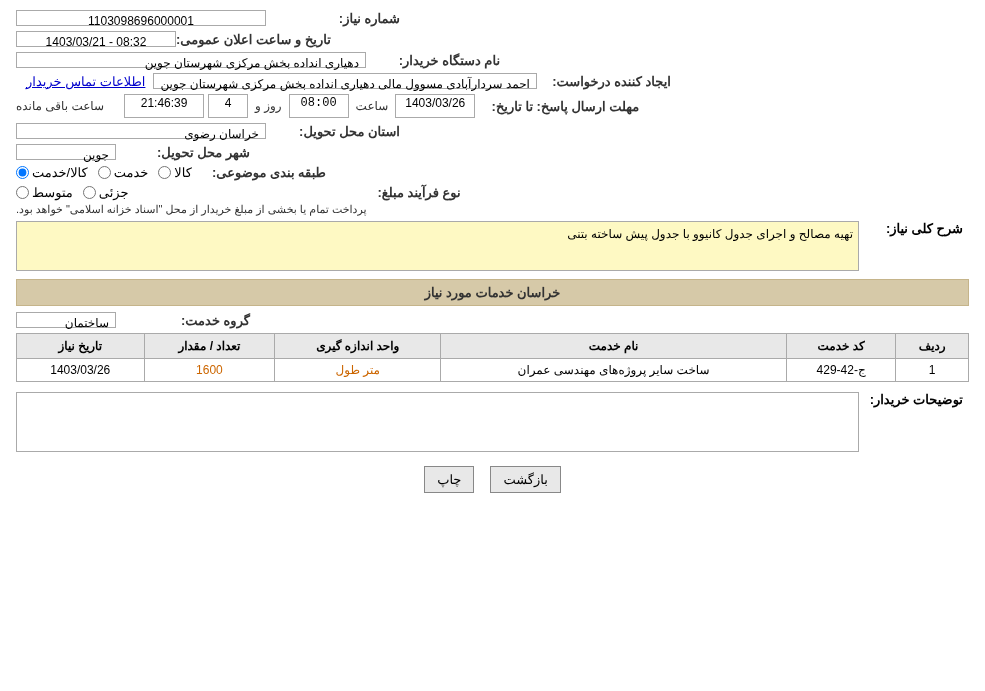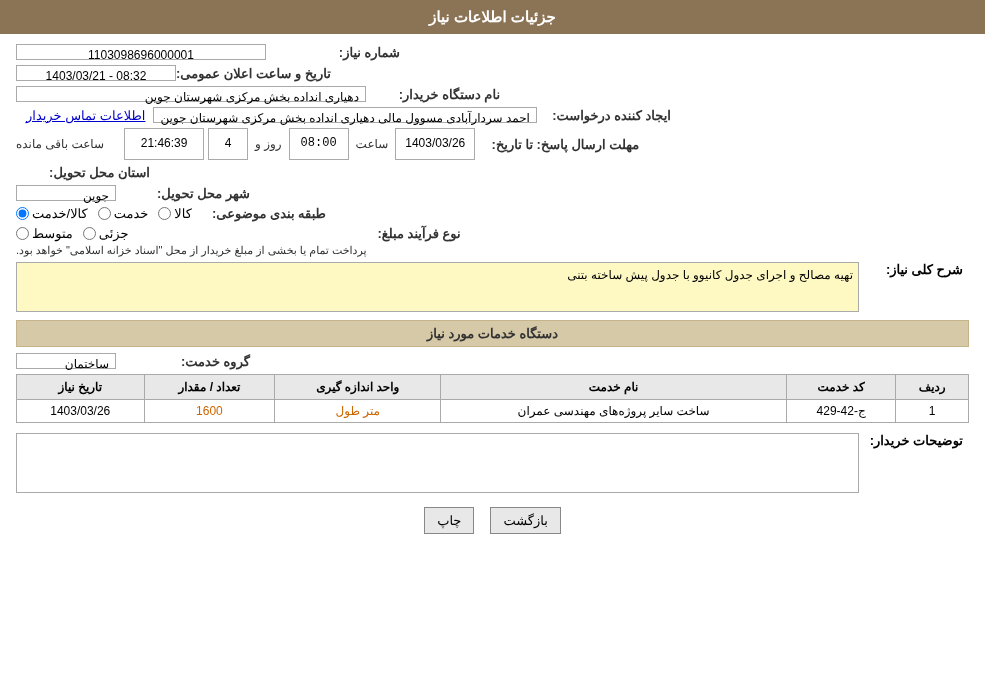--- a/index.html
+++ b/index.html
@@ -71,22 +71,22 @@
     }
     .link-text {
       color: #0000cc;
       text-decoration: underline;
       cursor: pointer;
       margin-left: 10px;
     }
     .datetime-box {
       border: 1px solid #aaa;
       background: #fff;
-      padding: 7px 6px;
-      height: 32px;
+      padding: 1px 6px;
+      height: 24px;
       display: inline-block;
       font-size: 12px;
       min-width: 80px;
       text-align: center;
     }
     .deadline-row {
       display: flex;
       align-items: center;
       justify-content: flex-end;
       margin-bottom: 5px;
@@ -213,23 +213,20 @@
       font-size: 12px;
       color: #333;
       margin-right: 16px;
     }
   </style>
 </head>
 <body>
 
 <div class="page-container">
 
-  <div class="header-bar">
-    <span>جزئیات اطلاعات نیاز</span>
-  </div>
 
   <div class="main-content">
 
     <div class="info-row">
       <span class="label-cell">شماره نیاز:</span>
       <span class="value-box medium" style="text-align:center;direction:ltr;">1103098696000001</span>
     </div>
 
     <div class="info-row">
       <span class="label-cell">تاریخ و ساعت اعلان عمومی:</span>
@@ -253,20 +250,21 @@
       <span class="inline-label">ساعت</span>
       <span class="datetime-box" style="direction:ltr;min-width:60px;font-family:Liberation Mono, monospace;">08:00</span>
       <span class="inline-label">روز و</span>
       <span class="datetime-box" style="min-width:40px;">4</span>
       <span class="datetime-box" style="direction:ltr;min-width:80px;">21:46:39</span>
       <span class="remaining-label">ساعت باقی مانده</span>
     </div>
 
     <div class="info-row">
       <span class="label-cell">استان محل تحویل:</span>
+      <span class="value-box medium">خراسان رضوی</span>
     </div>
 
     <div class="info-row">
       <span class="label-cell">شهر محل تحویل:</span>
       <span class="value-box small">جوین</span>
     </div>
 
     <div class="info-row">
       <span class="label-cell">طبقه بندی موضوعی:</span>
       <div class="radio-group">
@@ -302,21 +300,21 @@
       </div>
     </div>
 
     <div class="description-section">
       <span class="desc-label">شرح کلی نیاز:</span>
       <div class="desc-content">
         <div class="description-box">تهیه مصالح و اجرای جدول کانیوو با جدول پیش ساخته بتنی</div>
       </div>
     </div>
 
-    <div class="section-title">دستگاه خدمات مورد نیاز</div>
+    <div class="section-title">خراسان خدمات مورد نیاز</div>
 
     <div class="info-row">
       <span class="label-cell">گروه خدمت:</span>
       <span class="value-box small">ساختمان</span>
     </div>
 
     <table class="services-table">
       <thead>
         <tr>
           <th>ردیف</th>

